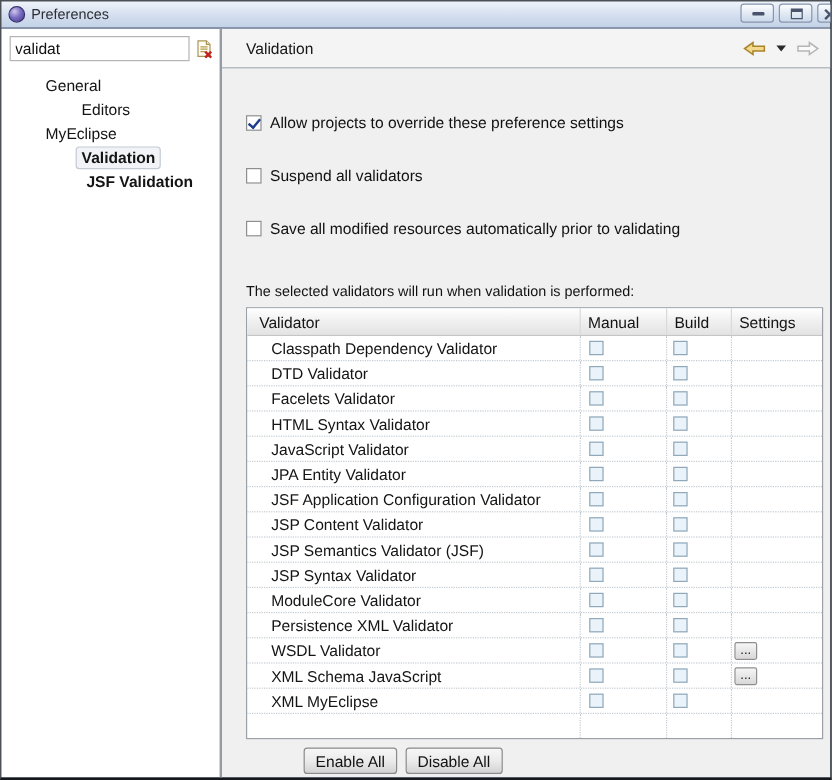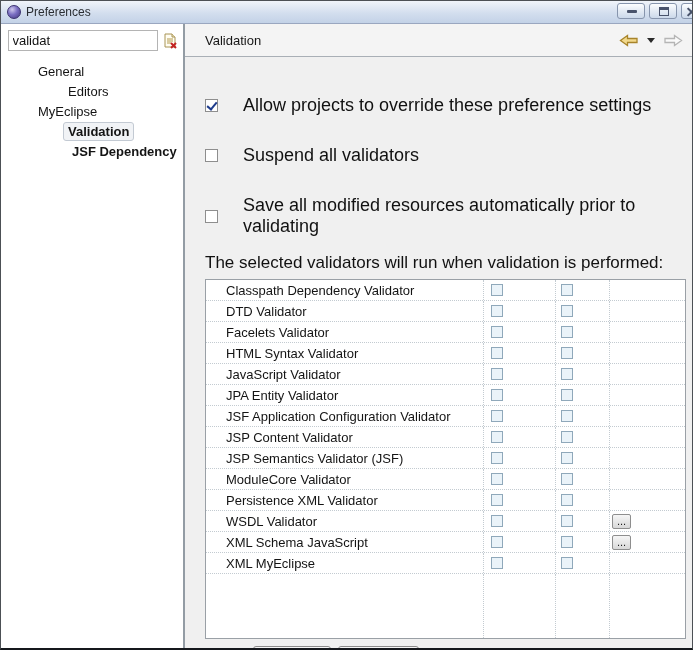--- a/index.html
+++ b/index.html
@@ -44,28 +44,28 @@
   .panel-header { height:33px; flex:none; background:#f4f4f4; border-bottom:1px solid #a9afb6;
                   display:flex; align-items:center; padding:0 8px 0 20px; }
   .panel-title { font-size:13px; color:#161616; flex:1; }
   .nav { display:flex; align-items:center; gap:5px; }
   .nav-btn { background:none; border:none; padding:1px; display:flex; align-items:center; cursor:default; }
   .drop-tri { width:0; height:0; border-left:4px solid transparent; border-right:4px solid transparent;
               border-top:5px solid #2a2a2a; margin:0 2px; }
 
   
   .content { flex:1; padding:0 9px 0 20px; display:flex; flex-direction:column; align-items:flex-start; }
-  .opt-row { display:flex; align-items:center; gap:25px; font-size:18px; color:#111; }
+  .opt-row { display:flex; align-items:center; gap:7px; font-size:13px; color:#111; }
   .opt-row.first { margin-top:38px; }
   .opt-row.next { margin-top:29px; }
   .cb { width:13px; height:13px; border:1px solid #8e8e8e; background:#fff; position:relative; flex:none; }
   .cb.checked::after { content:""; position:absolute; left:3px; top:0px; width:4px; height:8px;
                        border:solid #1e3c8c; border-width:0 2px 2px 0; transform:rotate(40deg); }
 
-  .caption { margin-top:16px; font-size:17px; color:#111; }
+  .caption { margin-top:38px; font-size:12px; color:#111; }
 
   .vtable { margin-top:6px; width:481px; height:360px; border:1px solid #9aa0a6; background:#fff;
             display:flex; flex-direction:column; font-size:13px; color:#141414; }
   .t-head { height:23px; flex:none; display:flex; background:linear-gradient(#ffffff,#f1f1f1 45%,#e3e3e3);
             border-bottom:1px solid #c5c5c5; }
   .h-cell { display:flex; align-items:center; padding-left:6px; border-right:1px solid #d9d9d9; }
   .w-val { width:278px; padding-left:10px; } .w-man { width:72px; } .w-bld { width:54px; }
   .w-set { flex:1; border-right:none; }
   .t-body { flex:1; display:flex; flex-direction:column; overflow:hidden; }
   .t-row { height:21px; flex:none; display:flex; border-bottom:1px dotted #c3cbd1; }
@@ -132,21 +132,21 @@
           <div class="tree-item lvl2">
             <span class="tree-label">Editors</span>
           </div>
           <div class="tree-item lvl1">
             <span class="tree-label">MyEclipse</span>
           </div>
           <div class="tree-item lvl2">
             <span class="tree-label bold selected">Validation</span>
           </div>
           <div class="tree-item lvl3">
-            <span class="tree-label bold">JSF Dependency</span>
+            <span class="tree-label bold">JSF Validation</span>
           </div>
         </div>
     </div>
 
     <div class="rightpanel">
       <div class="panel-header">
         <span class="panel-title">Validation</span>
         <span class="nav">
           <button class="nav-btn">
             <svg width="19" height="13" viewBox="0 0 19 13">
@@ -172,20 +172,26 @@
               <span class="cb"></span>
               <span>Suspend all validators</span>
             </div><div class="opt-row next">
               <span class="cb"></span>
               <span>Save all modified resources automatically prior to validating</span>
             </div></div>
 
         <div class="caption">The selected validators will run when validation is performed:</div>
 
         <div class="vtable">
+          <div class="t-head">
+            <div class="h-cell w-val">Validator</div>
+            <div class="h-cell w-man">Manual</div>
+            <div class="h-cell w-bld">Build</div>
+            <div class="h-cell w-set">Settings</div>
+          </div>
           <div class="t-body" id="table-host">
             <div class="t-row">
                 <div class="c c-val">Classpath Dependency Validator</div>
                 <div class="c c-man">
                   <span class="tcb"></span>
                 </div>
                 <div class="c c-bld">
                   <span class="tcb"></span>
                 </div>
                 <div class="c c-set"></div>
@@ -255,20 +261,30 @@
                 <div class="c c-man">
                   <span class="tcb"></span>
                 </div>
                 <div class="c c-bld">
                   <span class="tcb"></span>
                 </div>
                 <div class="c c-set"></div>
               </div>
               <div class="t-row">
                 <div class="c c-val">JSP Semantics Validator (JSF)</div>
+                <div class="c c-man">
+                  <span class="tcb"></span>
+                </div>
+                <div class="c c-bld">
+                  <span class="tcb"></span>
+                </div>
+                <div class="c c-set"></div>
+              </div>
+              <div class="t-row">
+                <div class="c c-val">JSP Syntax Validator</div>
                 <div class="c c-man">
                   <span class="tcb"></span>
                 </div>
                 <div class="c c-bld">
                   <span class="tcb"></span>
                 </div>
                 <div class="c c-set"></div>
               </div>
               <div class="t-row">
                 <div class="c c-val">ModuleCore Validator</div>

